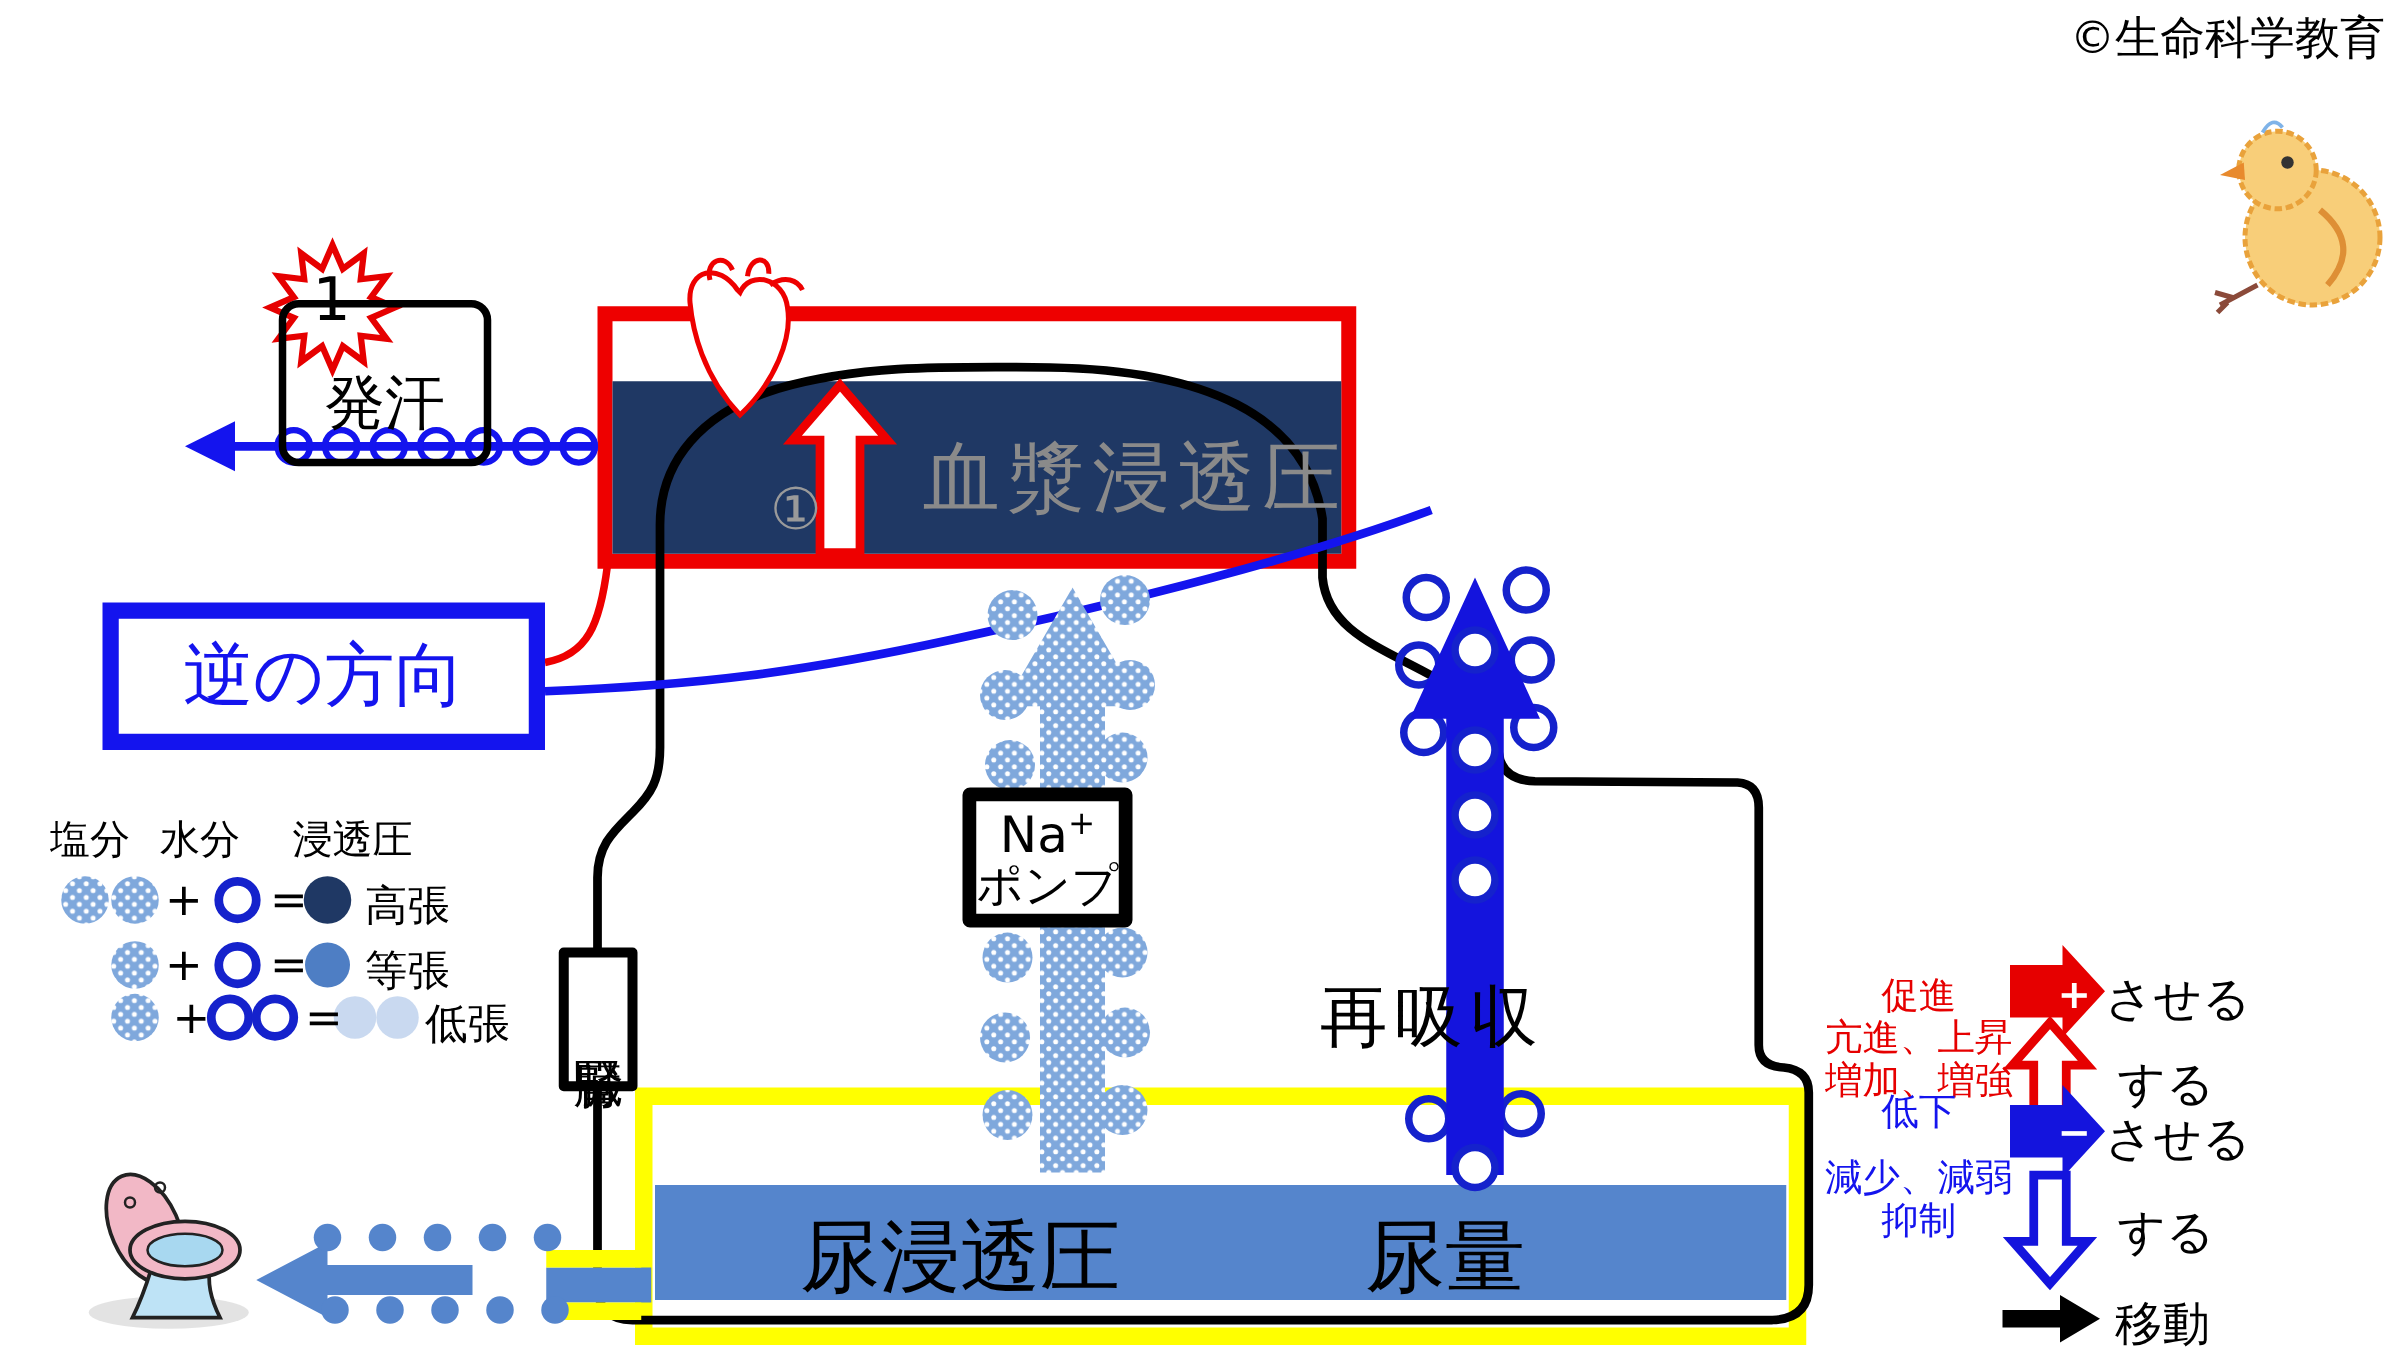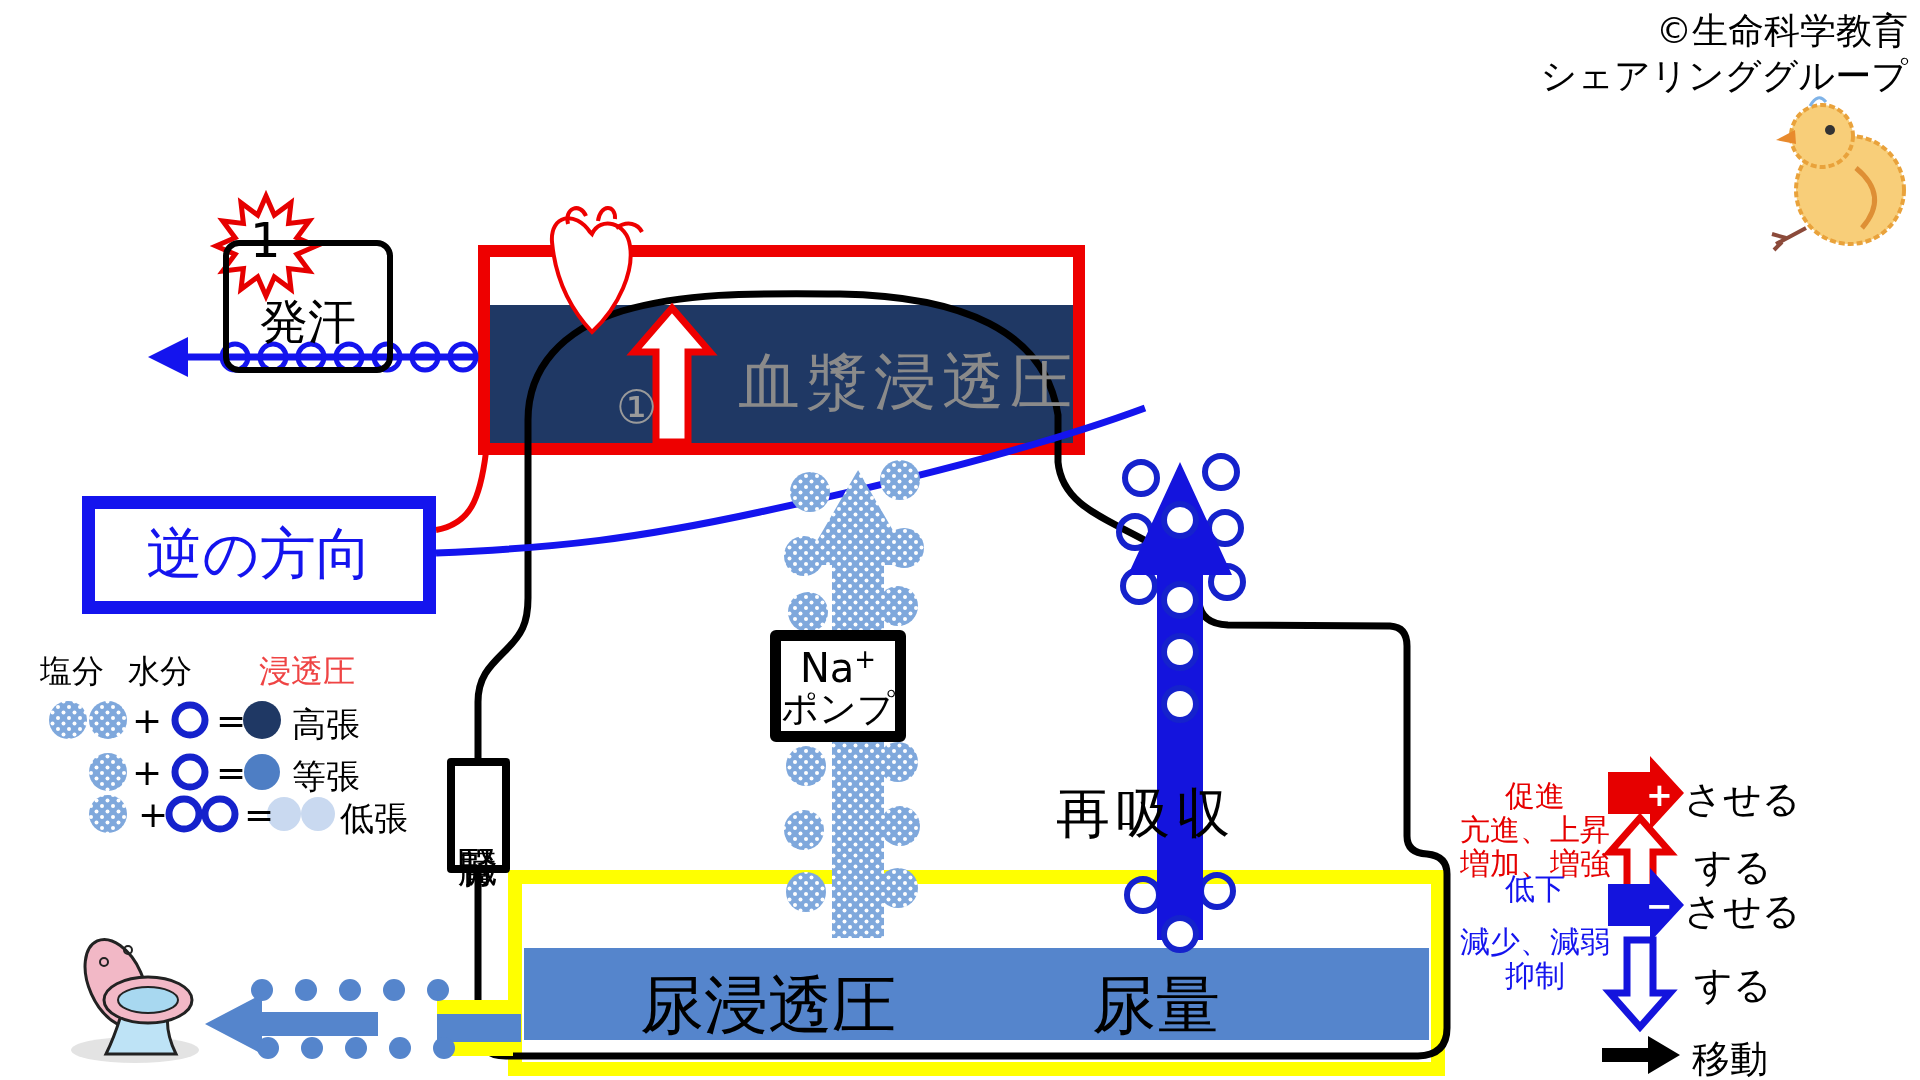--- a/index.html
+++ b/index.html
@@ -176,27 +176,27 @@
   </svg>
 
   <div class="box3" style="left:223px;top:240px;width:170px;height:133px;border:6px solid #000;border-radius:16px;background:transparent;text-align:center;">
     <div class="cjk" style="margin-top:44px;font-size:48px;color:#000;">発汗</div>
   </div>
   <div class="txt" style="left:250px;top:212px;font-size:48px;color:#000;">1</div>
 
   <div class="txt" style="left:616px;top:380px;font-size:46px;color:#9a9a9a;">①</div>
   <div class="txt cjk" style="left:738px;top:340px;font-size:62px;letter-spacing:6px;color:#8A8A8A;">血漿浸透圧</div>
 
-  <div class="box3" style="left:82px;top:482px;width:354px;height:118px;border:13px solid #1414EE;background:#fff;display:flex;align-items:center;justify-content:center;margin-top:14px;">
+  <div class="box3" style="left:82px;top:482px;width:354px;height:118px;border:13px solid #1414EE;background:#fff;display:flex;align-items:center;justify-content:center;">
     <span class="cjk" style="font-size:56px;color:#1414EE;">逆の方向</span>
   </div>
 
   <div class="txt cjk" style="left:40px;top:650px;font-size:32px;color:#000;">塩分</div>
   <div class="txt cjk" style="left:128px;top:650px;font-size:32px;color:#000;">水分</div>
-  <div class="txt cjk" style="left:234px;top:650px;font-size:32px;color:#ef4444;margin-left:25px;">浸透圧</div>
+  <div class="txt cjk" style="left:234px;top:650px;font-size:32px;color:#000000;">浸透圧</div>
   <div class="txt" style="left:132px;top:700px;font-size:36px;color:#000;">+</div>
   <div class="txt" style="left:216px;top:700px;font-size:36px;color:#000;">=</div>
   <div class="txt cjk" style="left:292px;top:702px;font-size:34px;color:#000;">高張</div>
   <div class="txt" style="left:132px;top:752px;font-size:36px;color:#000;">+</div>
   <div class="txt" style="left:216px;top:752px;font-size:36px;color:#000;">=</div>
   <div class="txt cjk" style="left:292px;top:754px;font-size:34px;color:#000;">等張</div>
   <div class="txt" style="left:138px;top:794px;font-size:36px;color:#000;">+</div>
   <div class="txt" style="left:244px;top:794px;font-size:36px;color:#000;">=</div>
   <div class="txt cjk" style="left:340px;top:796px;font-size:34px;color:#000;">低張</div>
 
@@ -225,16 +225,15 @@
   <div class="txt cjk" style="left:1505px;top:869px;font-size:30px;color:#1414EE;">低下</div>
   <div class="txt cjk" style="left:1460px;top:922px;font-size:30px;color:#1414EE;">減少、減弱</div>
   <div class="txt cjk" style="left:1505px;top:956px;font-size:30px;color:#1414EE;">抑制</div>
   <div class="txt" style="left:1646px;top:887px;font-size:32px;font-weight:bold;color:#fff;">−</div>
   <div class="txt cjk" style="left:1684px;top:886px;font-size:38px;color:#000;">させる</div>
   <div class="txt cjk" style="left:1694px;top:960px;font-size:38px;color:#000;">する</div>
   <div class="txt cjk" style="left:1692px;top:1034px;font-size:38px;color:#000;">移動</div>
 
   <div class="txt cjk" style="left:1490px;top:8px;width:418px;text-align:right;font-size:36px;line-height:1.25;color:#000;">
     <div>©生命科学教育</div>
-    <div>シェアリンググループ</div>
   </div>
 
 </div>
 
 </body></html>

